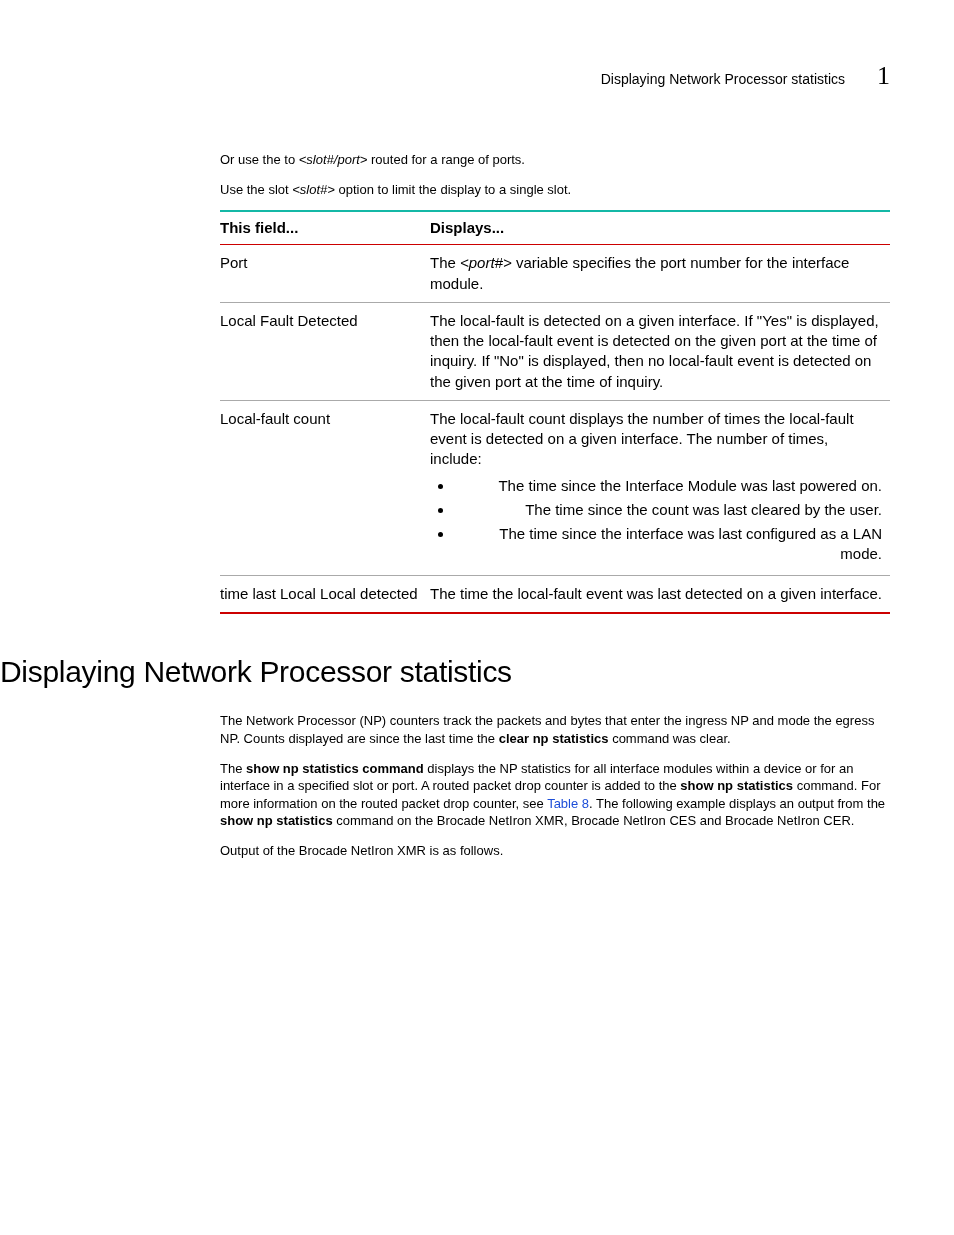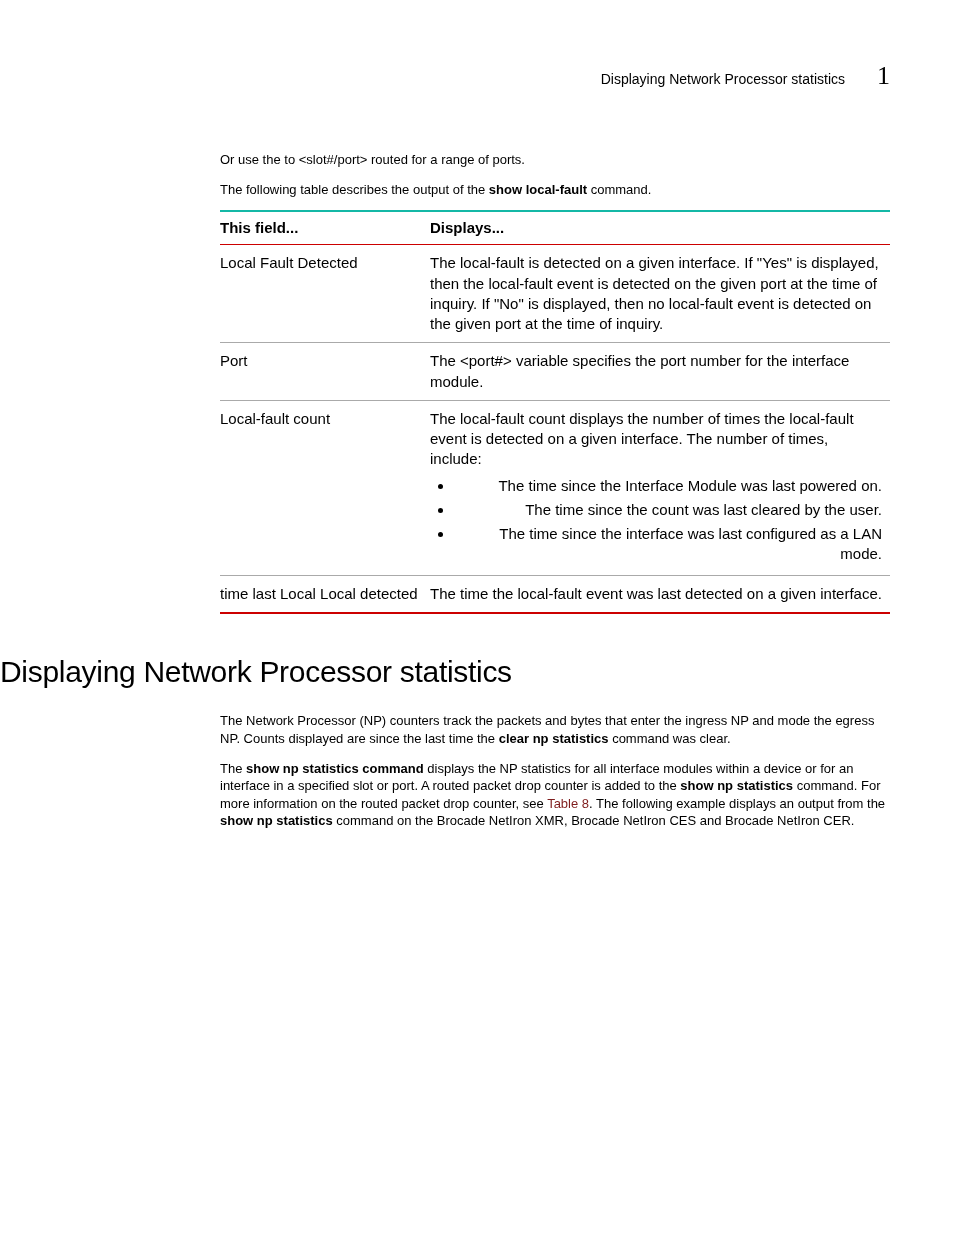--- a/index.html
+++ b/index.html
@@ -21,21 +21,21 @@
     gap: 32px;
     margin-bottom: 58px;
   }
   .running-head .title { font-size: 14px; }
   .running-head .num {
     font-family: Georgia, 'Times New Roman', serif;
     font-size: 26px;
   }
   .body-block { margin-left: 110px; }
   .para { margin-bottom: 12px; }
-  .em { }
+  .em { font-style: italic; }
   .bold { font-weight: 700; }
   .table-caption { margin: 10px 0 4px 0; }
   .table-caption .label { font-weight: 700; }
   .table-caption .caption { margin-left: 80px; }
   table {
     width: 100%;
     border-collapse: collapse;
     border-top: 2px solid #14b8a6;
     font-size: 15px;
   }
@@ -57,59 +57,59 @@
     margin: 4px 0 0 24px;
   }
   ul.inner li { padding: 2px 0 2px 4px; text-align: right; }
   h1.section {
     font-family: Arial, Helvetica, sans-serif;
     font-weight: 400;
     font-size: 30px;
     margin: 38px 0 20px -110px;
     letter-spacing: -0.3px;
   }
-  .link { color: #7f1d1d; }
+  .link { color: #1d4ed8; }
 </style>
 </head>
 <body>
 
 <div class="running-head">
   <span class="title">Displaying Network Processor statistics</span>
   <span class="num">1</span>
 </div>
 
 <div class="body-block">
 
   <p class="para">
     <span>Or use the to </span><span class="em">&lt;slot#/port&gt;</span><span> routed for a range of ports.</span>
   </p>
 
+  <p class="para">
+    <span>Use the slot </span><span class="em">&lt;slot#&gt;</span><span> option to limit the display to a single slot.</span>
+  </p>
 
-  <p class="para">
-    <span>The following table describes the output of the </span><span class="bold">show local-fault</span><span> command.</span>
-  </p>
 
 
   <table>
     <thead>
       <tr>
         <th>This field...</th>
         <th>Displays...</th>
       </tr>
     </thead>
     <tbody>
       <tr>
-        <td class="col1">Local Fault Detected</td>
-        <td>The local-fault is detected on a given interface. If "Yes" is displayed, then the local-fault event is detected on the given port at the time of inquiry. If "No" is displayed, then no local-fault event is detected on the given port at the time of inquiry.</td>
-      </tr>
-      <tr>
         <td class="col1">Port</td>
         <td>
           <span>The </span><span class="em">&lt;port#&gt;</span><span> variable specifies the port number for the interface module.</span>
         </td>
+      </tr>
+      <tr>
+        <td class="col1">Local Fault Detected</td>
+        <td>The local-fault is detected on a given interface. If "Yes" is displayed, then the local-fault event is detected on the given port at the time of inquiry. If "No" is displayed, then no local-fault event is detected on the given port at the time of inquiry.</td>
       </tr>
       <tr>
         <td class="col1">Local-fault count</td>
         <td>
           <span>The local-fault count displays the number of times the local-fault event is detected on a given interface. The number of times, include:</span>
           <ul class="inner">
             <li>The time since the Interface Module was last powered on.</li>
             <li>The time since the count was last cleared by the user.</li>
             <li>The time since the interface was last configured as a LAN mode.</li>
           </ul>
@@ -129,14 +129,15 @@
 <div class="body-block">
 
   <p class="para">
     <span>The Network Processor (NP) counters track the packets and bytes that enter the ingress NP and mode the egress NP. Counts displayed are since the last time the </span><span class="bold">clear np statistics</span><span> command was clear.</span>
   </p>
 
   <p class="para">
     <span>The </span><span class="bold">show np statistics command</span><span> displays the NP statistics for all interface modules within a device or for an interface in a specified slot or port. A routed packet drop counter is added to the </span><span class="bold">show np statistics</span><span> command. For more information on the routed packet drop counter, see </span><span class="link">Table 8</span><span>. The following example displays an output from the </span><span class="bold">show np statistics</span><span> command on the Brocade NetIron XMR, Brocade NetIron CES and Brocade NetIron CER.</span>
   </p>
 
+  <p class="para">Output of the Brocade NetIron XMR is as follows.</p>
 
 </div>
 
 </body></html>

